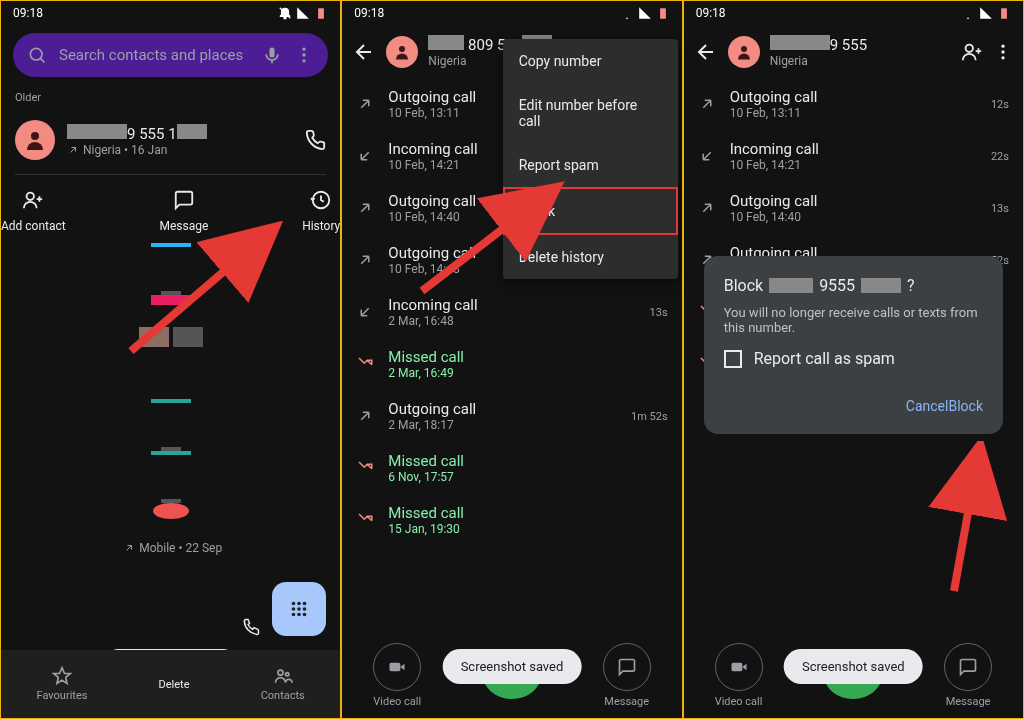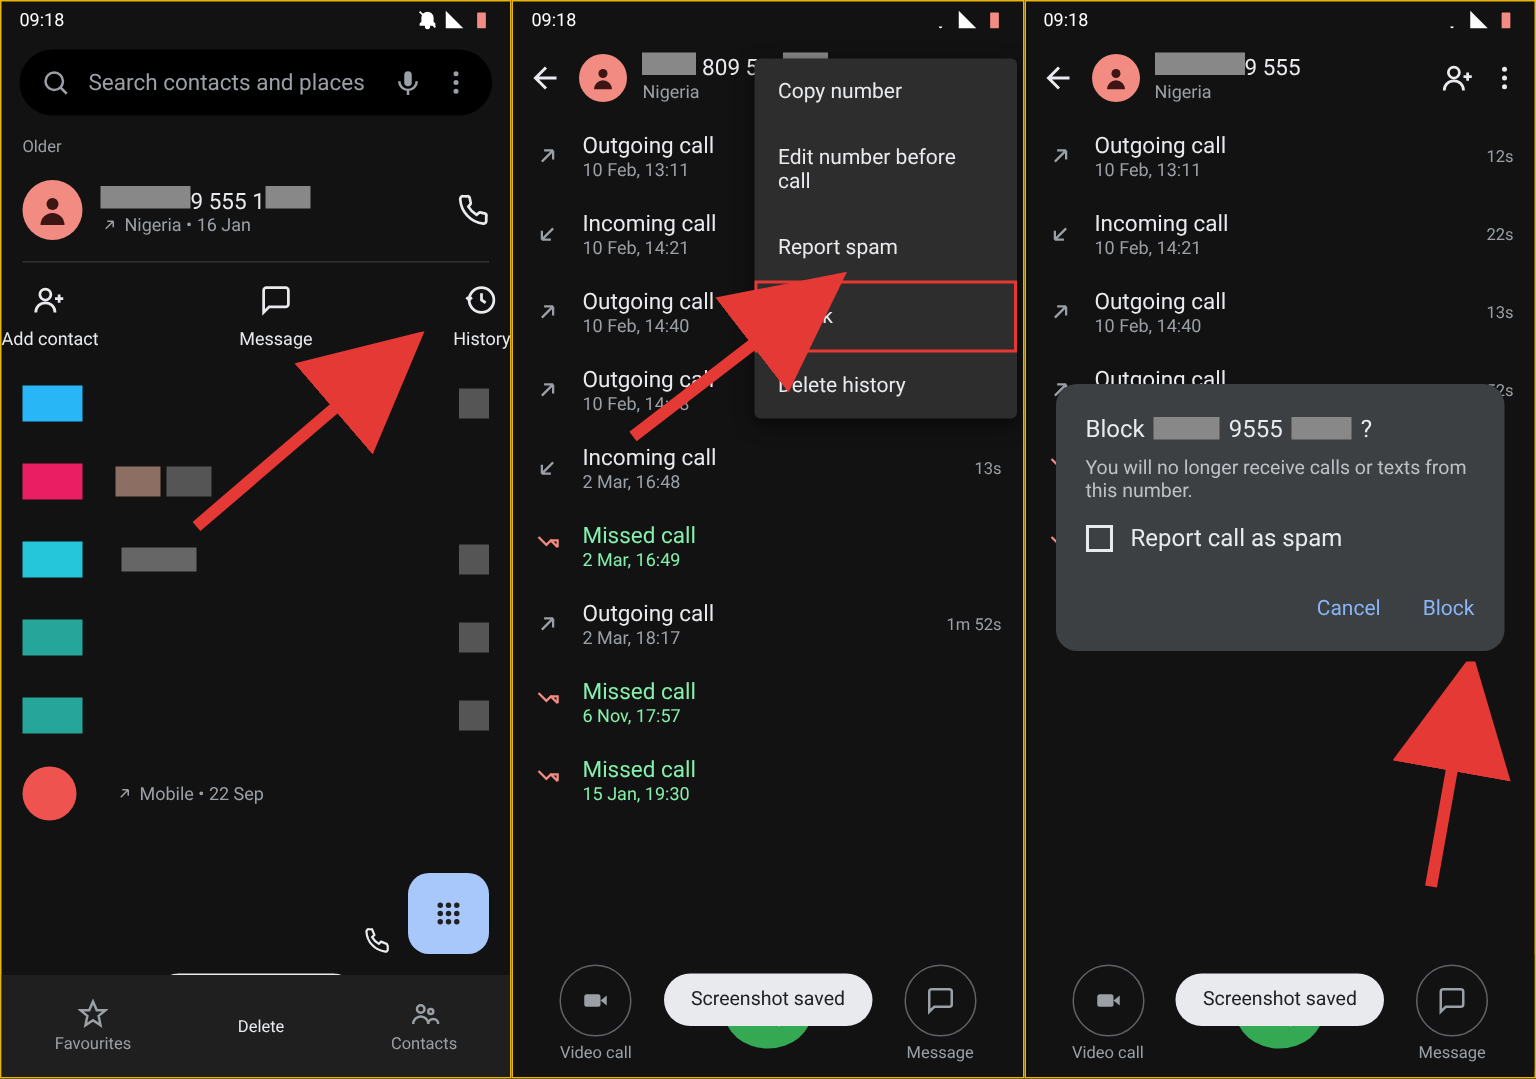--- a/index.html
+++ b/index.html
@@ -3,34 +3,34 @@
 <meta charset="utf-8">
 <style>
   * { margin: 0; padding: 0; box-sizing: border-box; }
   body { background: #000; font-family: Roboto, Arial, sans-serif; color: #e8eaed; width: 1024px; height: 719px; display: flex; }
   .panel { width: 341.33px; height: 719px; background: #121212; border: 1px solid #eab308; position: relative; overflow: hidden; }
   .status-bar { height: 24px; display: flex; justify-content: space-between; align-items: center; padding: 0 12px; font-size: 12px; color: #fff; }
   .status-icons { display: flex; gap: 4px; align-items: center; }
   .status-icons svg { width: 14px; height: 14px; }
   
   
-  .search-bar { margin: 8px 12px; background: #000000; border-radius: 24px; height: 44px; display: flex; align-items: center; padding: 0 14px; gap: 12px; }
+  .search-bar { margin: 8px 12px; background: #4c1d95; border-radius: 24px; height: 44px; display: flex; align-items: center; padding: 0 14px; gap: 12px; }
   .search-placeholder { flex: 1; color: #9aa0a6; font-size: 15px; }
   .section-label { font-size: 11px; color: #9aa0a6; padding: 6px 14px; }
   .contact-header { display: flex; align-items: center; padding: 10px 14px; gap: 12px; }
   .avatar-big { width: 40px; height: 40px; border-radius: 50%; background: #f28b82; display: flex; align-items: center; justify-content: center; }
   .contact-info { flex: 1; }
   .contact-number { font-size: 15px; color: #e8eaed; }
   .contact-sub { font-size: 12px; color: #9aa0a6; display: flex; align-items: center; gap: 4px; }
   .divider { height: 1px; background: #333; margin: 4px 14px; }
   .action-row { display: flex; justify-content: space-between; padding: 10px 0; }
   .action-btn { text-align: center; color: #e8eaed; }
   .action-label { font-size: 12px; margin-top: 4px; }
   .blur-list { padding: 0 0px; }
-  .blur-item { height: 52px; display: flex; align-items: center; padding: 0 14px; gap: 22px; }
+  .blur-item { height: 52px; display: flex; align-items: center; padding: 0 14px; gap: 22px; flex-direction: column; }
   .blur-rect { width: 40px; height: 24px; }
   .bottom-nav { position: absolute; bottom: 0; left: 0; right: 0; height: 68px; background: #1f1f1f; display: flex; justify-content: space-around; align-items: center; }
   .nav-item { text-align: center; color: #9aa0a6; font-size: 11px; }
   .fab { position: absolute; bottom: 82px; right: 14px; width: 54px; height: 54px; background: #a8c7fa; border-radius: 14px; display: flex; align-items: center; justify-content: center; }
   .toast { position: absolute; bottom: 34px; left: 50%; transform: translateX(-50%); background: #e8eaed; color: #202124; padding: 10px 18px; border-radius: 20px; font-size: 13px; white-space: nowrap; }
   
   
   .detail-header { display: flex; align-items: center; padding: 10px 10px; gap: 10px; }
   .back-arrow { width: 24px; height: 24px; }
   .call-log { padding: 0; }
@@ -48,21 +48,21 @@
   .circle-action { width: 48px; height: 48px; border-radius: 50%; border: 1px solid #5f6368; display: flex; align-items: center; justify-content: center; color: #9aa0a6; }
   .call-action-green { background: #34a853; border: none; width: 58px; }
   .circle-label { font-size: 11px; color: #9aa0a6; margin-top: 4px; text-align: center; }
   
   
   .dialog { position: absolute; top: 255px; left: 20px; right: 20px; background: #3c4043; border-radius: 14px; padding: 20px; }
   .dialog-title { font-size: 16px; color: #e8eaed; margin-bottom: 10px; display: flex; align-items: center; gap: 6px; }
   .dialog-msg { font-size: 13px; color: #bdc1c6; margin-bottom: 14px; }
   .dialog-check { display: flex; align-items: center; gap: 12px; margin-bottom: 30px; }
   .checkbox { width: 18px; height: 18px; border: 2px solid #e8eaed; }
-  .dialog-actions { display: flex; justify-content: flex-end; gap: 28px; }
+  .dialog-actions { display: flex; justify-content: flex-end; }
   .dialog-btn { color: #8ab4f8; font-size: 14px; }
   
   .red-arrow { position: absolute; pointer-events: none; }
   .blur-band { background: #888; width: 60px; height: 15px; display: inline-block; }
 </style>
 </head>
 <body>
 
 <div class="panel">
   <div class="status-bar">

